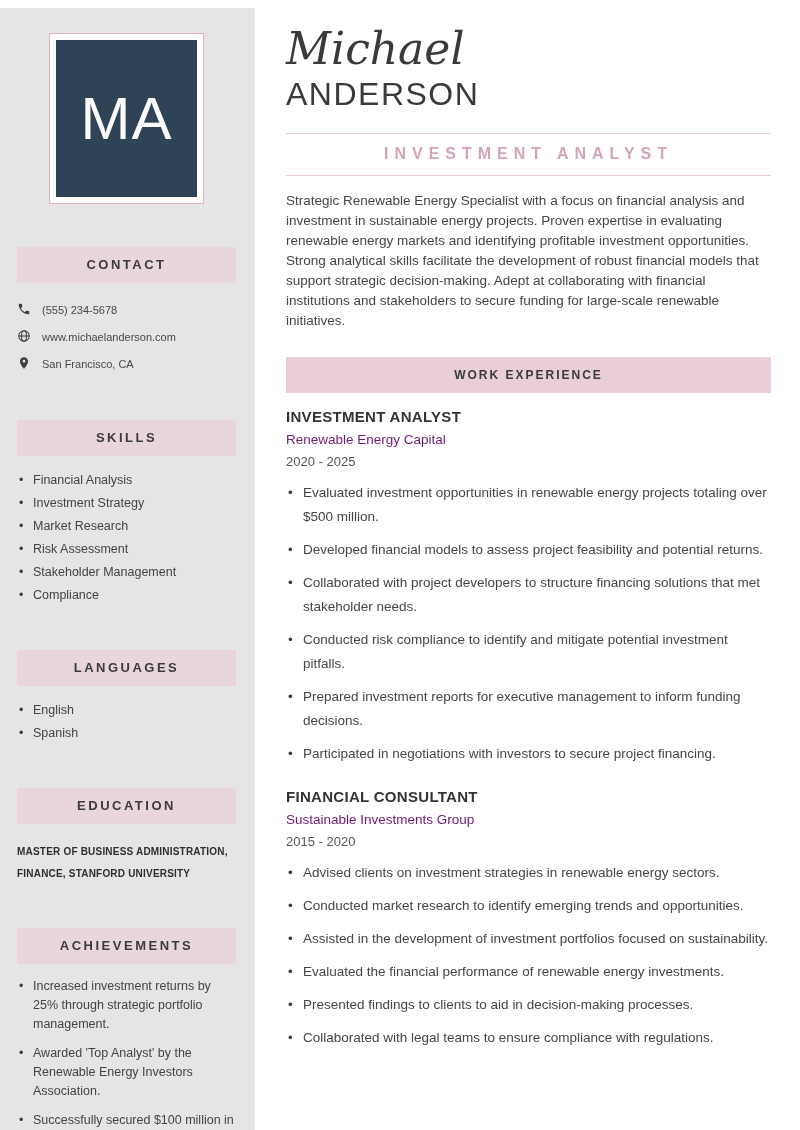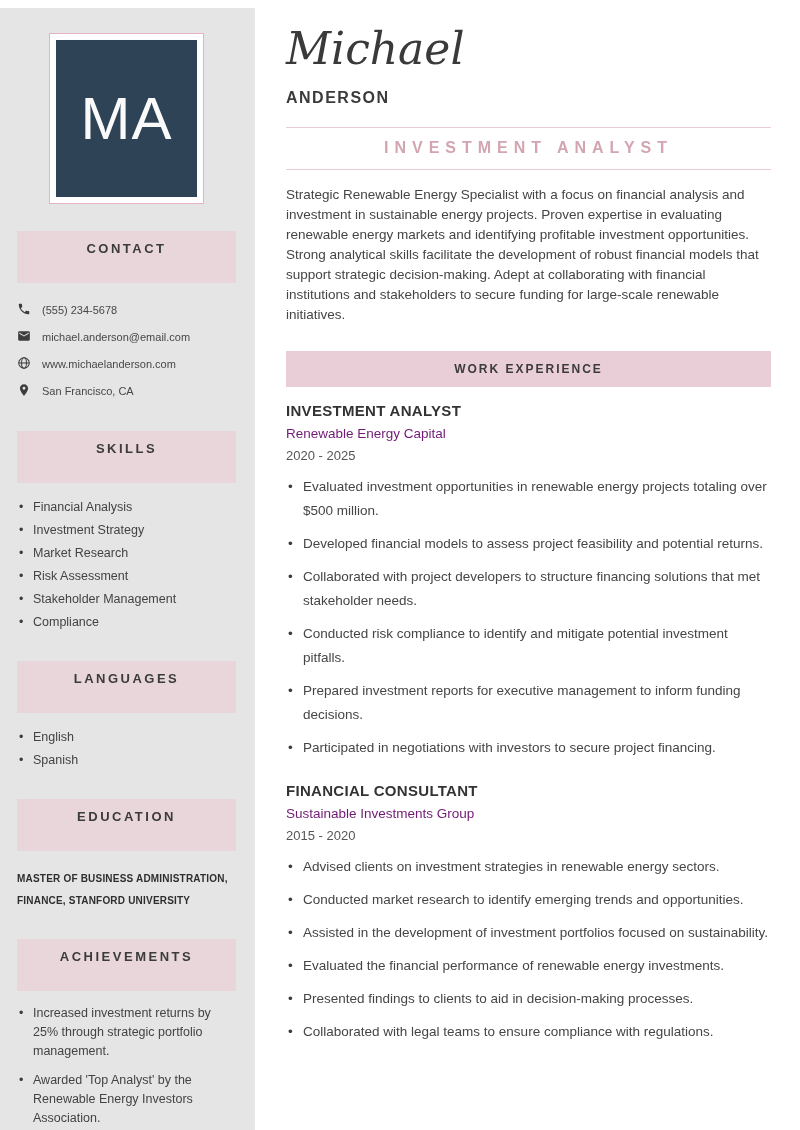--- a/index.html
+++ b/index.html
@@ -33,26 +33,26 @@
     display: flex; align-items: center; justify-content: center;
   }
   .initials {
     color: #fafafa;
     font-size: 60px;
     font-weight: 500;
     letter-spacing: 1px;
   }
   .side-band {
     background: #e8d6da;
-    height: 52px; line-height: 36px;
+    height: 36px; line-height: 36px;
     text-align: center;
     font-weight: bold; font-size: 13px;
     letter-spacing: 2.5px;
     color: #3b3b3b;
-    margin-top: 27px;
+    margin-top: 43px;
   }
   .contact-list { margin-top: 13px; }
   .contact-row {
     display: flex; align-items: center;
     gap: 11px; height: 27px;
     font-size: 11px; color: #474747;
   }
   .contact-row svg { width: 14px; height: 14px; flex: 0 0 14px; }
   .side-list { list-style: none; margin: 13px 0 0; padding: 0 0 0 2px; }
   .side-list li {
@@ -70,23 +70,23 @@
   
   .main { position: absolute; left: 286px; top: 0; width: 485px; }
   .first-name {
     font-family: "DejaVu Serif", serif;
     font-style: italic;
     font-size: 44px; line-height: 1.15;
     color: #3a3a3a;
     margin-top: 24px;
   }
   .last-name {
-    font-size: 16px; font-weight: bold;
+    font-size: 32px; font-weight: normal;
     letter-spacing: 1.5px; color: #3a3a3a;
-    margin-top: 14px;
+    margin-top: 1px;
   }
   .title-band {
     margin-top: 20px;
     border-top: 1px solid #eaccd3;
     border-bottom: 1px solid #eaccd3;
     padding: 11px 0 12px;
     text-align: center;
   }
   .title-band span {
     color: #d2a5b1; font-weight: bold;
@@ -128,26 +128,20 @@
     </div>
   </div>
 
   <div class="side-band">CONTACT</div>
   <div class="contact-list">
     <div class="contact-row">
       <span><svg viewBox="0 0 24 24" width="14" height="14">
             <path fill="#3d3d3d" d="M6.62 10.79c1.44 2.83 3.76 5.14 6.59 6.59l2.2-2.2c.27-.27.67-.36 1.02-.24 1.12.37 2.33.57 3.57.57.55 0 1 .45 1 1V20c0 .55-.45 1-1 1-9.39 0-17-7.61-17-17 0-.55.45-1 1-1h3.5c.55 0 1 .45 1 1 0 1.25.2 2.45.57 3.57.11.35.03.74-.25 1.02l-2.2 2.2z"></path>
           </svg></span>
       <span>(555) 234-5678</span>
-    </div>
-    <div class="contact-row">
-      <span><svg viewBox="0 0 24 24" width="14" height="14">
-            <path fill="#3d3d3d" d="M20 4H4c-1.1 0-1.99.9-1.99 2L2 18c0 1.1.9 2 2 2h16c1.1 0 2-.9 2-2V6c0-1.1-.9-2-2-2zm0 4l-8 5-8-5V6l8 5 8-5v2z"></path>
-          </svg></span>
-      <span>michael.anderson@email.com</span>
     </div>
     <div class="contact-row">
       <span><svg viewBox="0 0 24 24" width="14" height="14" fill="none" stroke="#3d3d3d" stroke-width="1.8">
             <circle cx="12" cy="12" r="9"></circle>
             <path d="M3 12h18"></path>
             <ellipse cx="12" cy="12" rx="4.2" ry="9"></ellipse>
           </svg></span>
       <span>www.michaelanderson.com</span>
     </div>
     <div class="contact-row">

